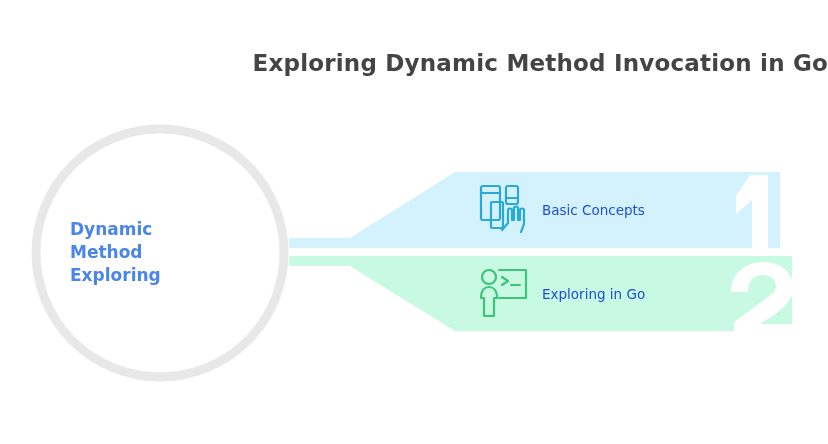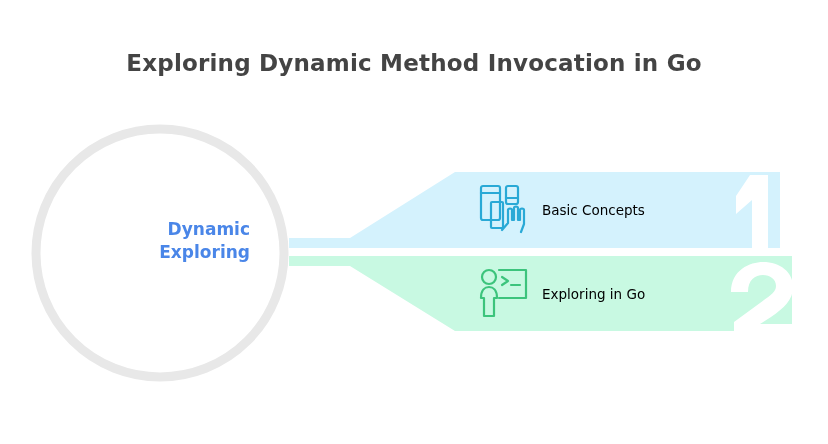--- a/index.html
+++ b/index.html
@@ -1,26 +1,26 @@
 <!DOCTYPE html>
 <html><head>
 <meta charset="utf-8">
 <style>
   html, body { margin: 0; padding: 0; background: #ffffff; }
   body { width: 828px; height: 444px; position: relative; overflow: hidden;
          font-family: "DejaVu Sans", sans-serif; }
-  .title { position: absolute; left: 0; top: 50px; width: 828px; text-align: center;
+  .title { position: absolute; left: 0; top: 50px; width: 828px; text-align: right;
            font-family: "DejaVu Sans", sans-serif; font-weight: bold; font-size: 23px;
            color: #444444; letter-spacing: 0.2px; }
   svg.diagram { position: absolute; left: 0; top: 0; }
-  .center-label { position: absolute; left: 70px; top: 218px; width: 180px; text-align: right;
+  .center-label { position: absolute; left: 70px; top: 218px; width: 180px; text-align: left;
                   font-family: "DejaVu Sans", sans-serif; font-weight: bold; font-size: 17px;
                   line-height: 23px; color: #4a86e8; }
   .item-label { position: absolute; font-family: "DejaVu Sans", sans-serif; font-size: 13.5px;
-                color: #000000; }
+                color: #1d4ed8; }
   .item-icon { position: absolute; }
 </style>
 </head>
 <body>
 
 <div class="title">Exploring Dynamic Method Invocation in Go</div>
 
 <svg class="diagram" width="828" height="444" viewBox="0 0 828 444">
 
   <circle cx="160" cy="253" r="124" fill="none" stroke="#e8e8e8" stroke-width="9"></circle>
@@ -37,20 +37,21 @@
     <polygon points="750,175 768,175 768,248 752,248 752,200 736,214 736,196" fill="#ffffff"></polygon>
   </g>
 
   <g>
     <path d="M731,292 C731,270 750,262 763,262 C780,262 793,272 793,287 C793,300 784,308 771,317 L760,324 L793,324 L793,331 L734,331 L734,322 L760,303 C771,295 776,292 776,286 C776,279 770,275 763,275 C755,275 748,280 748,292 Z" fill="#ffffff"></path>
   </g>
 </svg>
 
 <div class="center-label">
   <div>Dynamic</div>
+  <div>Method</div>
   <div>Exploring</div>
 </div>
 
 <svg class="item-icon" style="left:478px; top:184px;" width="52" height="52" viewBox="0 0 52 52">
   <g fill="none" stroke="#29a9d6" stroke-width="2.2" stroke-linecap="round" stroke-linejoin="round">
     <rect x="3" y="2" width="19" height="34" rx="2"></rect>
     <line x1="3" y1="9" x2="22" y2="9"></line>
     <rect x="28" y="2" width="12" height="18" rx="2"></rect>
     <line x1="28" y1="14" x2="40" y2="14"></line>
     <rect x="13" y="18" width="12" height="26" rx="1"></rect>

